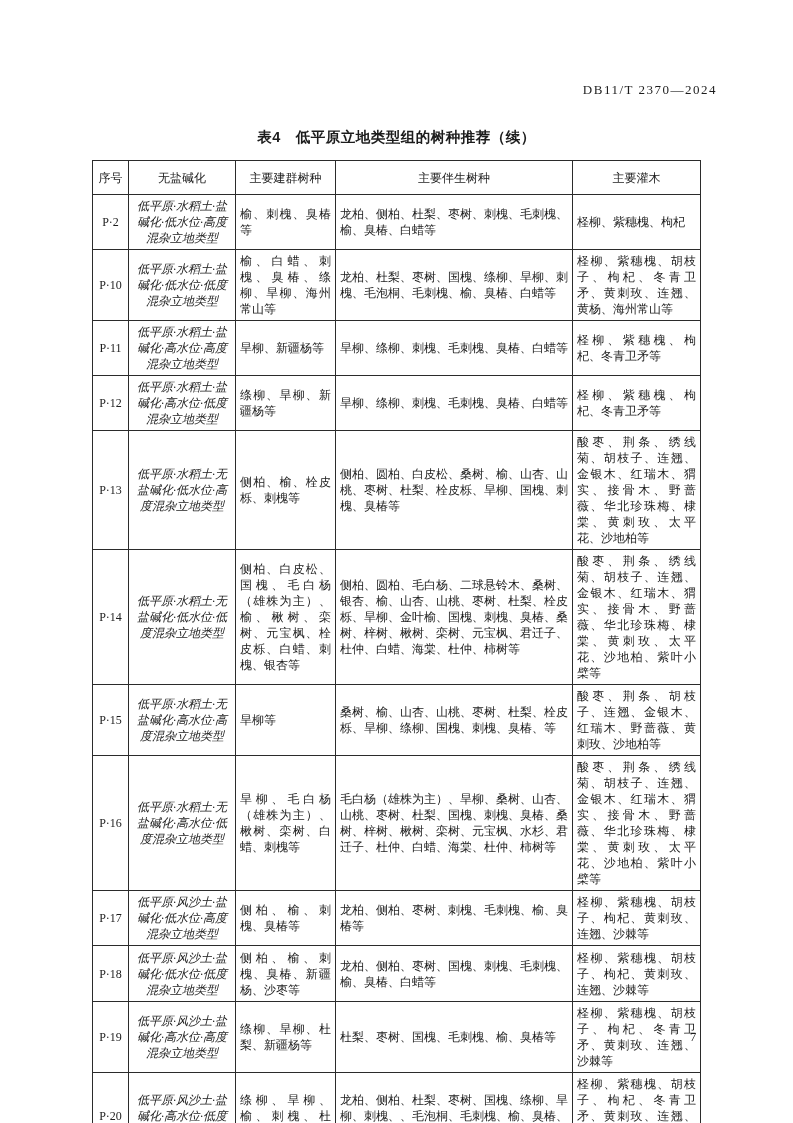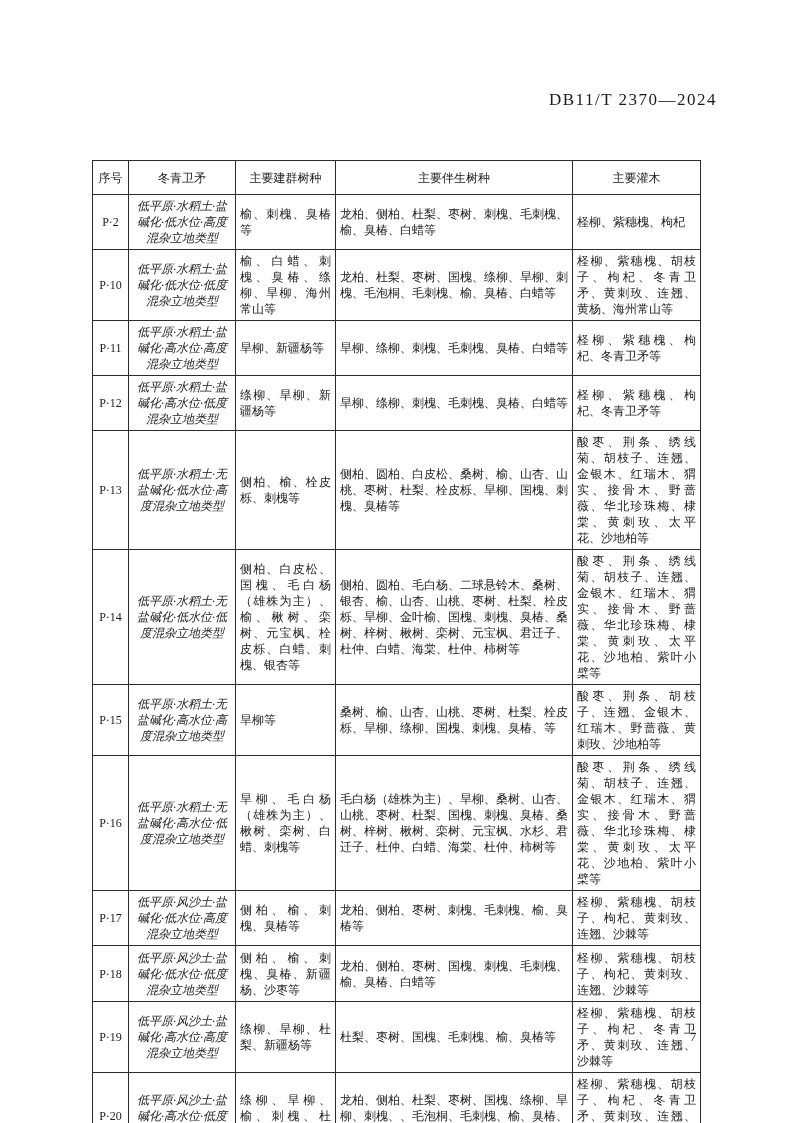--- a/index.html
+++ b/index.html
@@ -11,23 +11,23 @@
     position: relative;
     width: 793px;
     height: 1123px;
     background: #ffffff;
     overflow: hidden;
     font-family: "Liberation Serif", "DejaVu Serif", serif;
     color: #1c1c1c;
   }
   .doc-code {
     position: absolute;
-    top: 90px;
+    top: 82px;
     right: 76px;
-    font-size: 17px;
+    font-size: 13px;
     letter-spacing: 1.5px;
     white-space: nowrap;
     text-align: right;
   }
   .table-title {
     position: absolute;
     top: 128px;
     left: 0;
     width: 100%;
     text-align: center;
@@ -85,33 +85,34 @@
     font-size: 12.5px;
   }
 </style>
 </head>
 <body>
 
 <div class="page">
 
   <div class="doc-code">DB11/T 2370—2024</div>
 
+  <div class="table-title">表4　低平原立地类型组的树种推荐（续）</div>
 
   <table class="species">
     <colgroup>
       <col class="c1">
         <col class="c2">
         <col class="c3">
         <col class="c4">
         <col class="c5">
     </colgroup>
     <thead>
       <tr>
         <th>序号</th>
-        <th>冬青卫矛</th>
+        <th>无盐碱化</th>
         <th>主要建群树种</th>
         <th>主要伴生树种</th>
         <th>主要灌木</th>
       </tr>
     </thead>
     <tbody>
     <tr>
       <td class="c-no">P·2</td>
       <td class="c-site">低平原·水稻土·盐碱化·低水位·高度混杂立地类型</td>
       <td class="c-builder">榆、刺槐、臭椿等</td>

